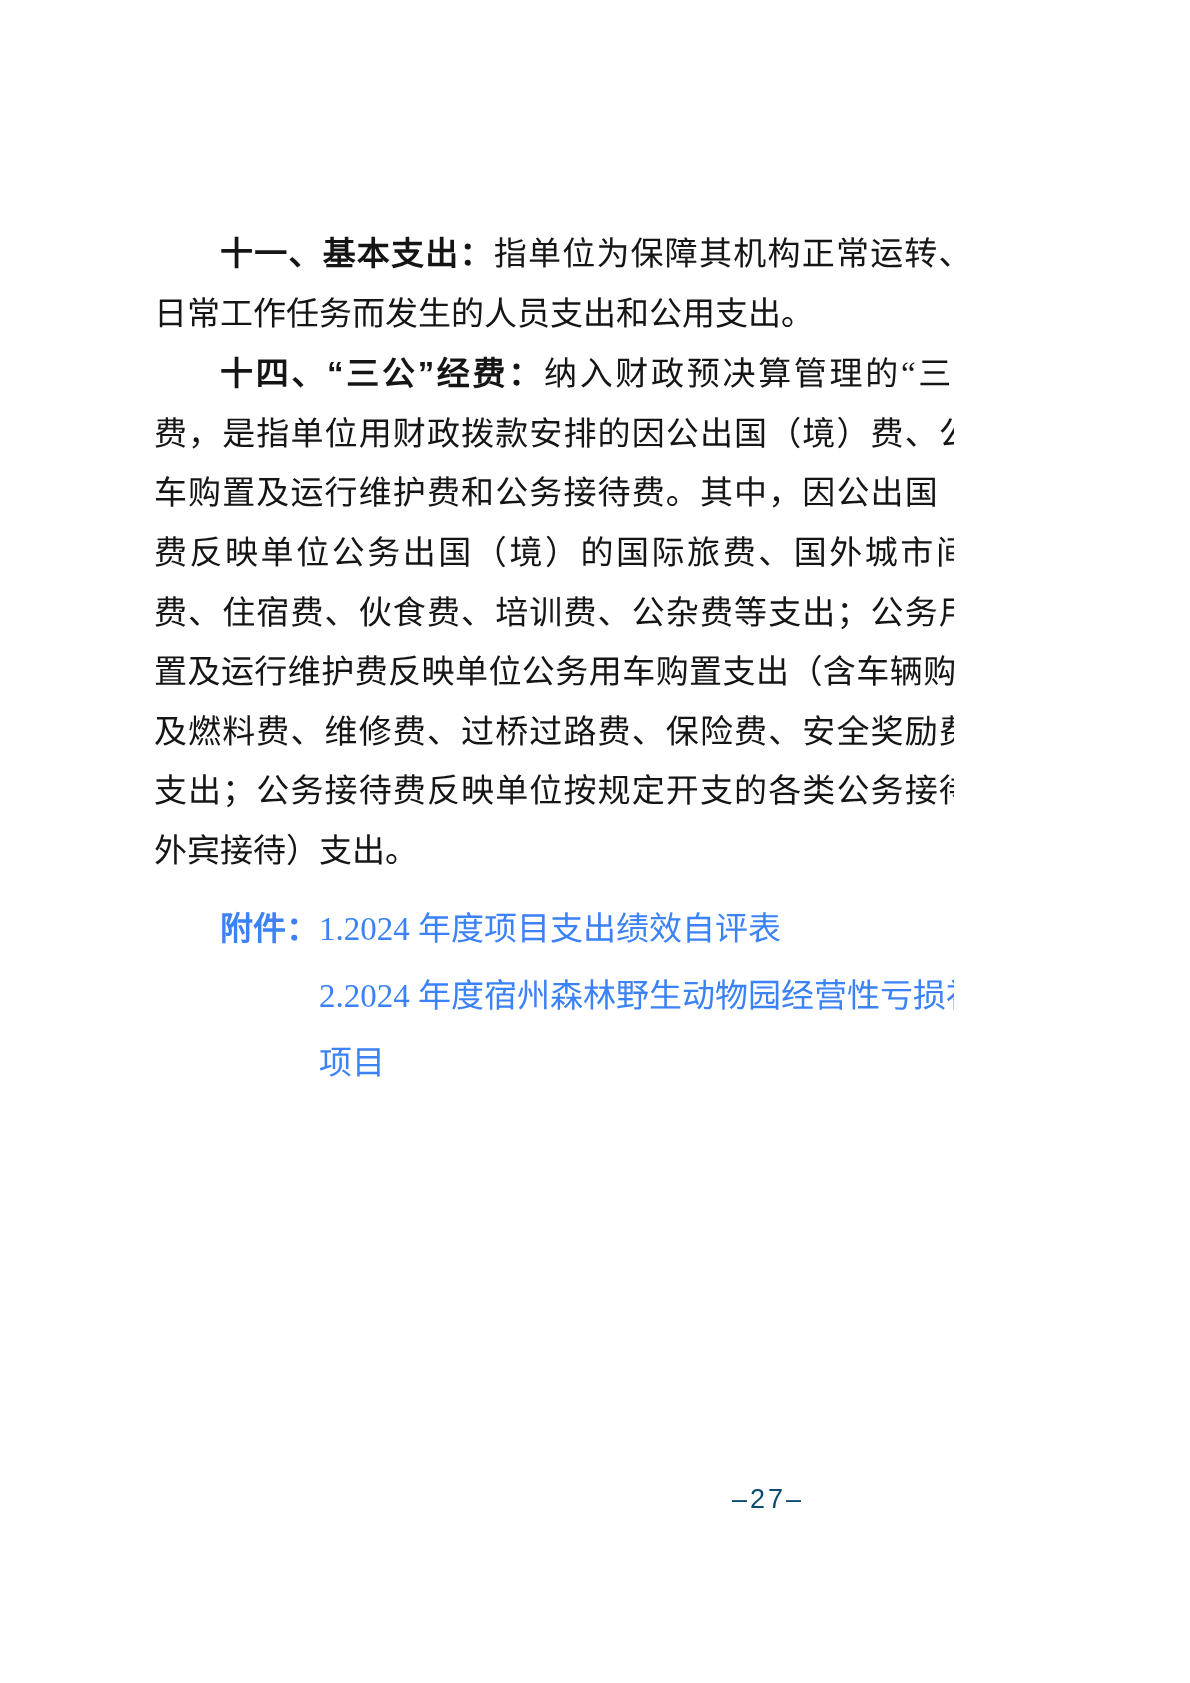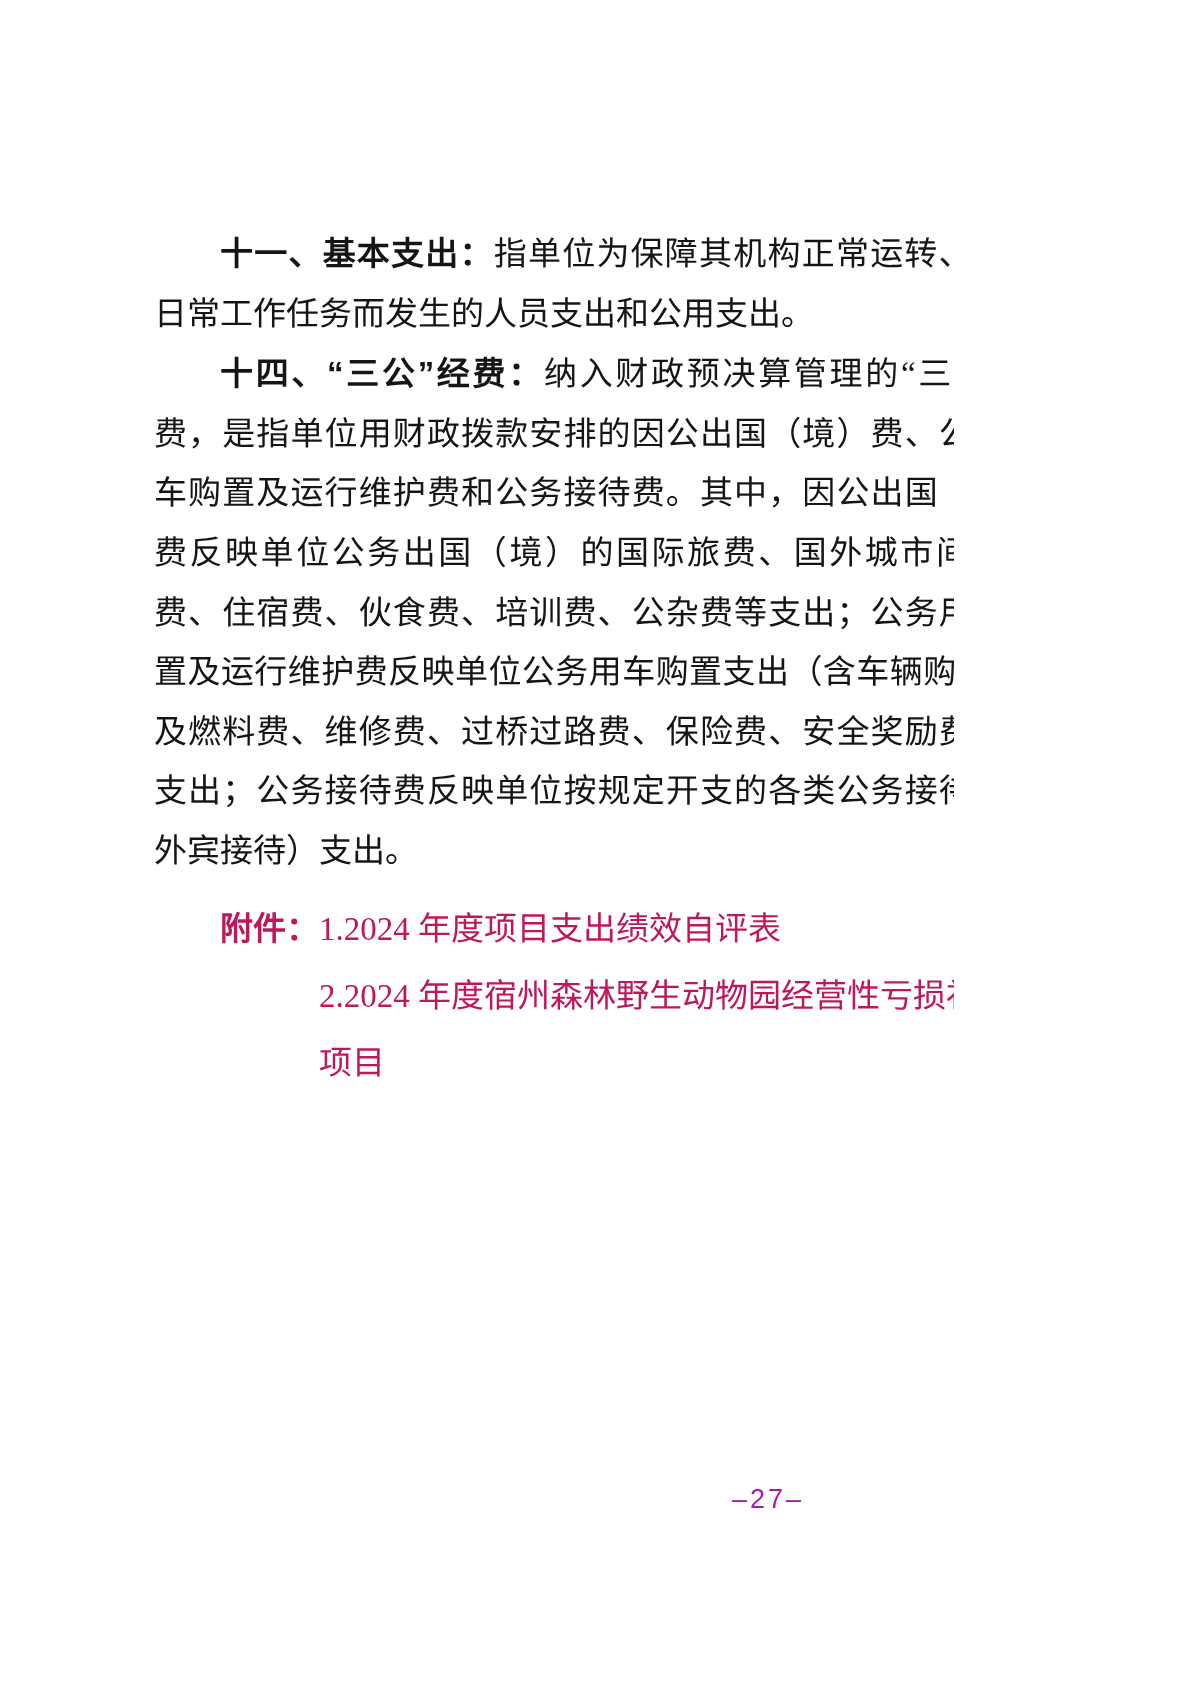--- a/index.html
+++ b/index.html
@@ -34,42 +34,42 @@
     font-weight: 700;
     font-family: "Liberation Sans", "Liberation Serif", sans-serif;
   }
   .attachments {
     margin-top: 13px;
   }
   .att-line {
     margin: 0;
     font-size: 33px;
     line-height: 67px;
-    color: #be185d;
+    color: #3b82f6;
     text-align: left;
   }
   .att-first {
     text-indent: 2em;
   }
   .att-first .head {
     font-weight: 700;
     font-family: "Liberation Sans", "Liberation Serif", sans-serif;
   }
   .att-rest {
     padding-left: 5em;
     text-indent: 0;
   }
   .page-number {
     position: absolute;
     top: 1484px;
     right: 150px;
     font-family: "Liberation Sans", sans-serif;
     font-size: 27px;
     letter-spacing: 3px;
-    color: #a21caf;
+    color: #0c4a6e;
   }
 </style>
 </head>
 <body>
 
 <div class="page">
   <main class="content">
 
     <p class="para"><span class="head">十一、基本支出：</span><span>指单位为保障其机构正常运转、完成日常工作任务而发生的人员支出和公用支出。</span></p>
 

